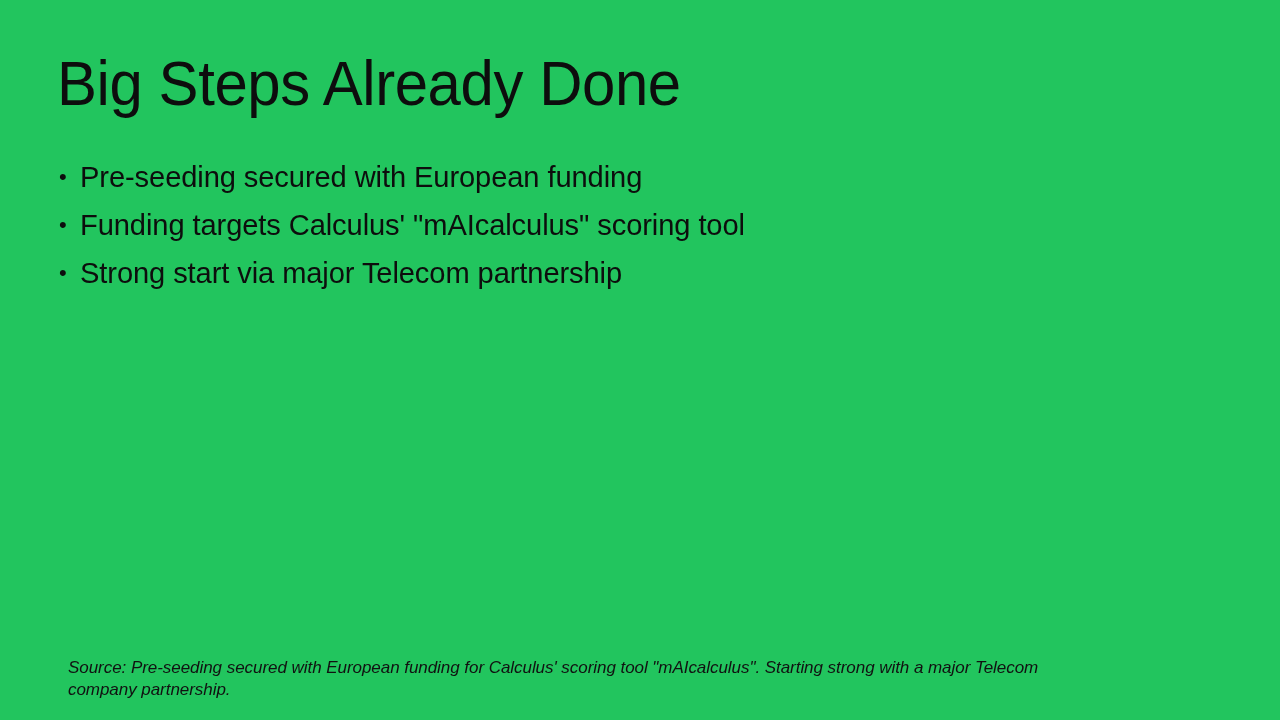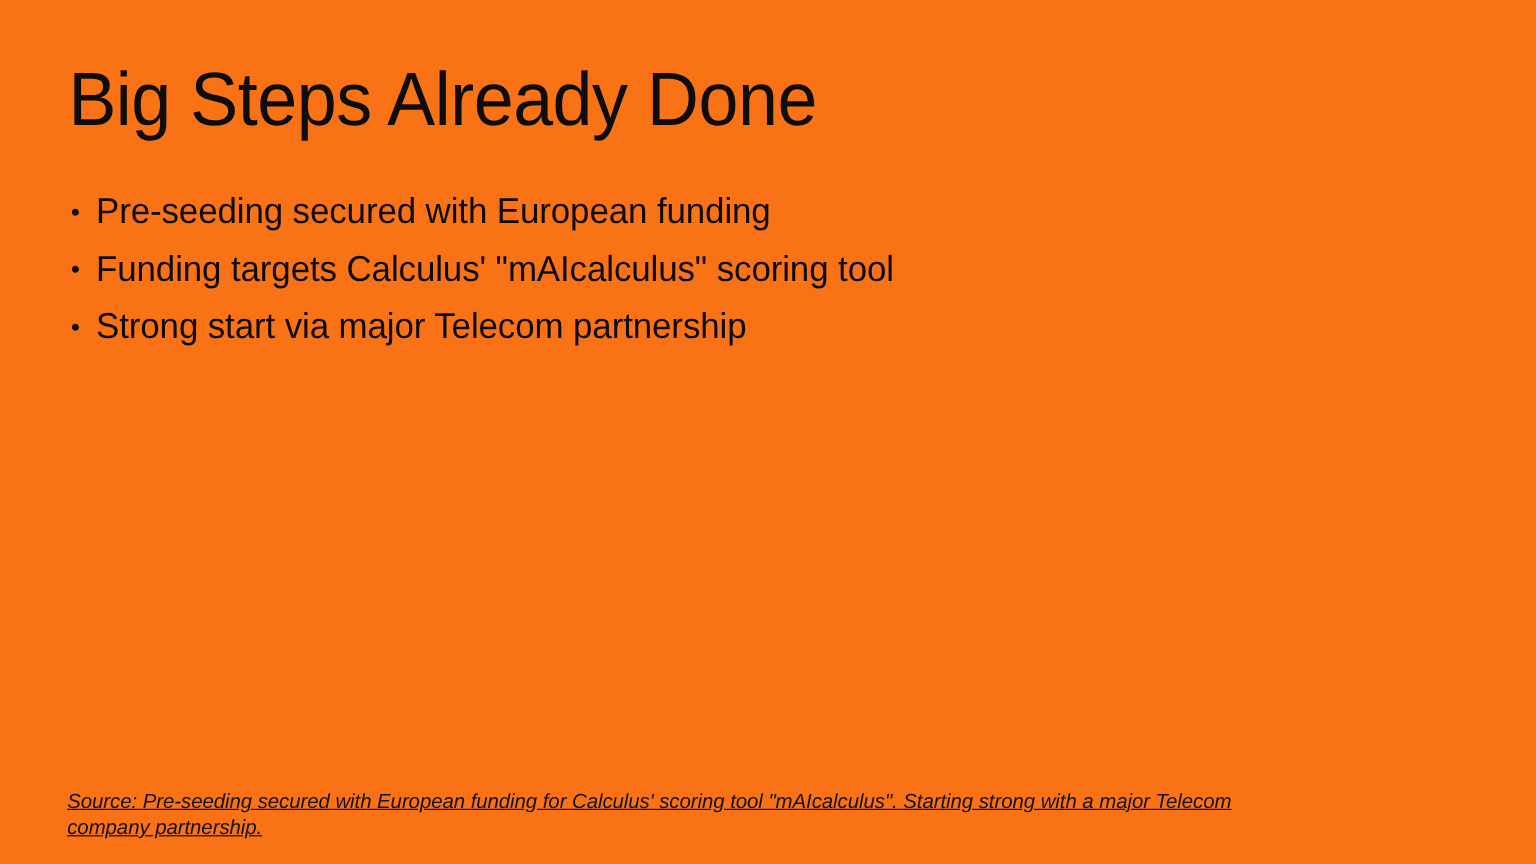--- a/index.html
+++ b/index.html
@@ -13,21 +13,21 @@
     background: #ffffff;
     font-family: "Liberation Sans", sans-serif;
     -webkit-font-smoothing: antialiased;
     overflow: hidden;
   }
 
   .slide {
     position: relative;
     width: 1280px;
     height: 720px;
-    background: #f97316;
+    background: #22c55e;
     box-sizing: border-box;
   }
 
   
   .slide-title {
     position: absolute;
     left: 57px;
     top: 52px;
     margin: 0;
     font-family: "Liberation Sans", sans-serif;
@@ -77,32 +77,31 @@
   }
   .bullet-text {
     display: inline-block;
     transform: scaleX(0.97);
     transform-origin: left center;
   }
 
   
   .source-note {
     position: absolute;
-    left: 56px;
+    left: 68px;
     top: 657px;
     width: 1012px;
     margin: 0;
     font-family: "Liberation Sans", sans-serif;
     font-size: 17px;
     font-style: italic;
     font-weight: 400;
     line-height: 22px;
     color: #111111;
     letter-spacing: -0.05px;
-    text-decoration: underline;
   }
 </style>
 </head>
 <body>
 
 <div class="slide">
 
   <h1 class="slide-title">Big Steps Already Done</h1>
 
   <ul class="bullet-list">

